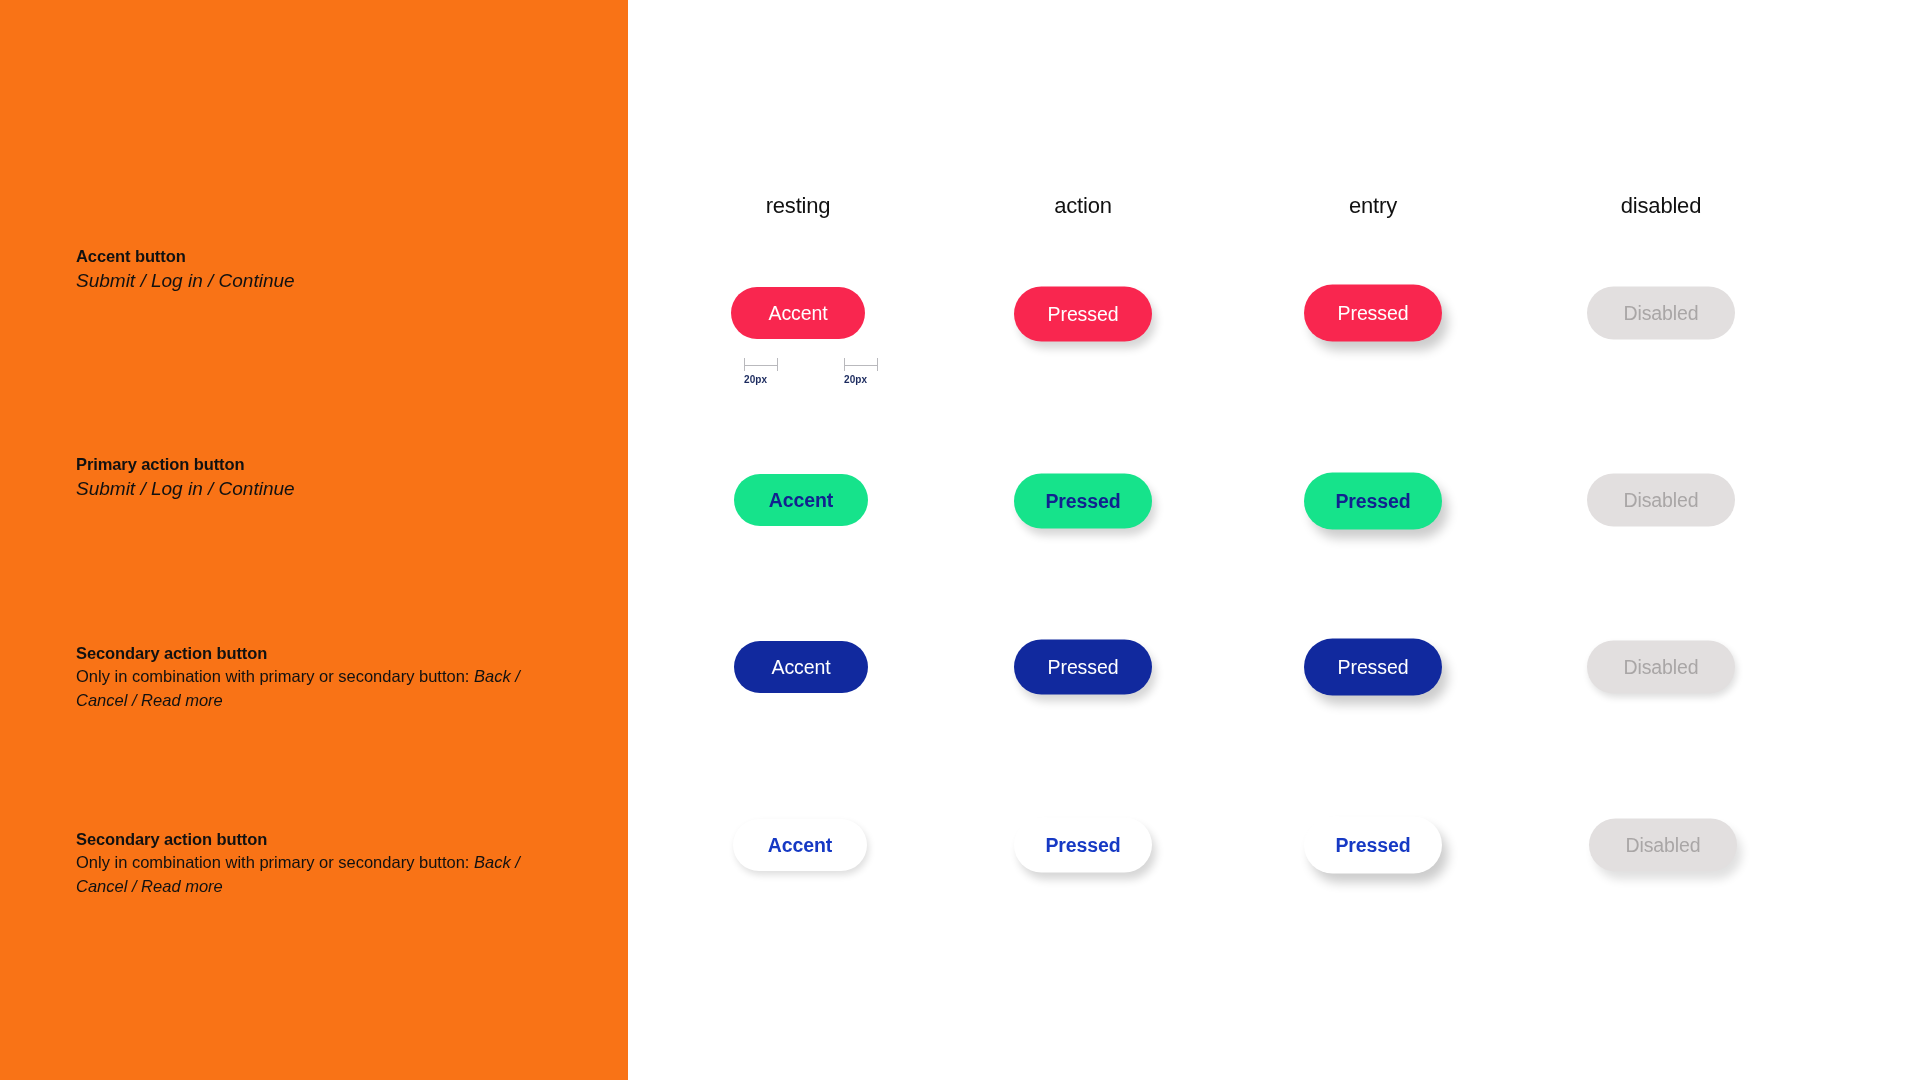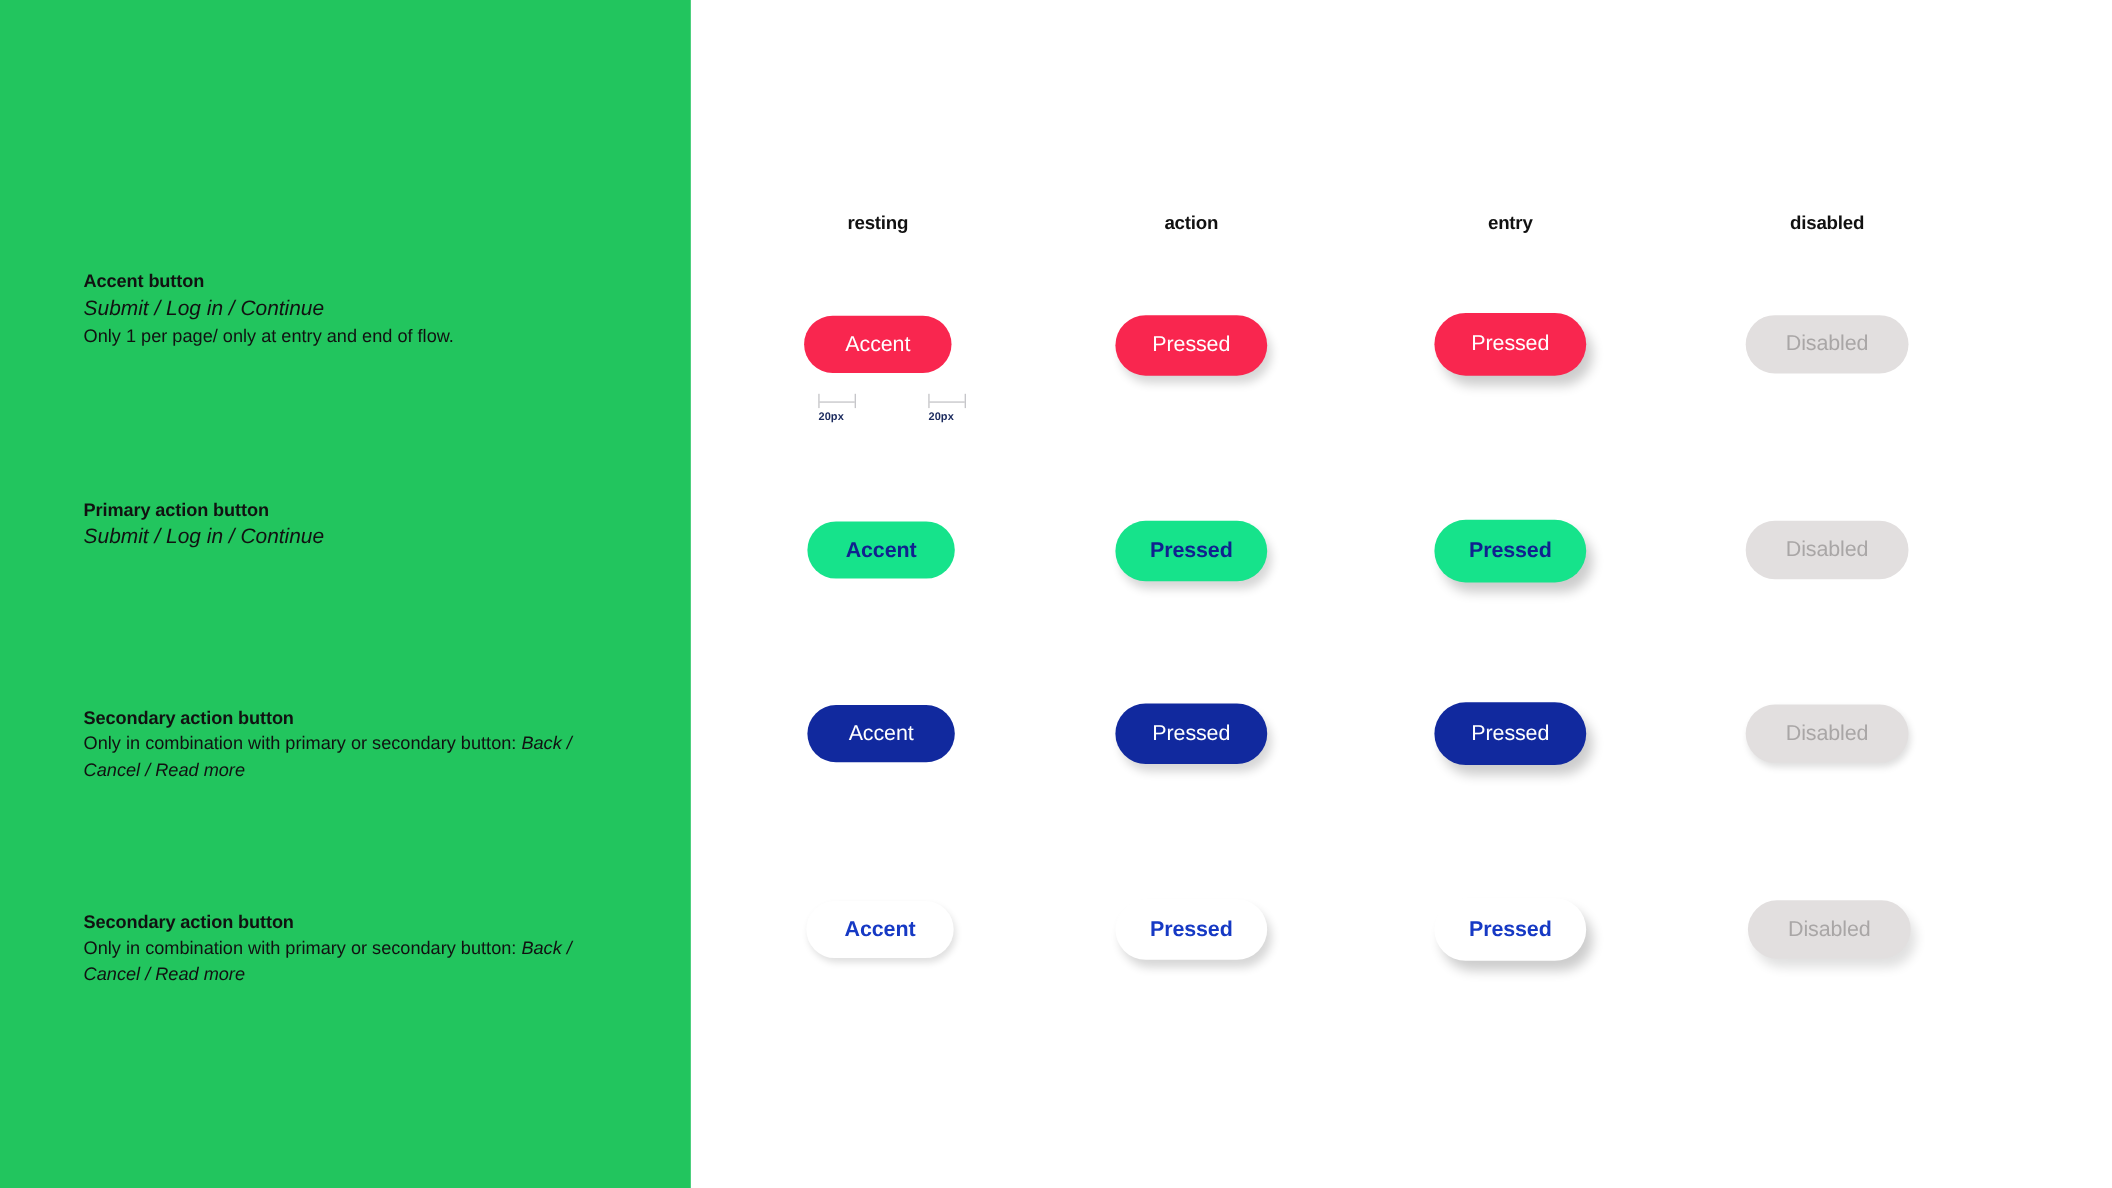--- a/index.html
+++ b/index.html
@@ -8,42 +8,42 @@
     font-family:"Liberation Sans", sans-serif;
     background:#ffffff;
     overflow:hidden;
     position:relative;
   }
 
   
   #sidebar {
     position:absolute; left:0; top:0;
     width:628px; height:1080px;
-    background:#22c55e;
+    background:#f97316;
   }
   .doc-block { position:absolute; left:76px; width:470px; }
   .doc-title {
     font-size:16.5px; font-weight:bold; color:#111111;
     line-height:1.42; letter-spacing:-0.1px;
   }
   .doc-italic {
     font-size:19px; font-style:italic; color:#111111;
     line-height:1.42;
   }
   .doc-text {
     font-size:16.5px; color:#111111; line-height:1.42;
   }
   .doc-text em { }
 
   
   #matrix { position:absolute; left:628px; top:0; width:1292px; height:1080px; }
 
   .col-head {
     position:absolute; top:193px;
-    font-size:17px; font-weight:bold; color:#111111;
+    font-size:22px; font-weight:normal; color:#111111;
     text-align:center; transform:translateX(-50%);
     letter-spacing:-0.2px;
   }
 
   .btn-cell {
     position:absolute;
     transform:translate(-50%,-50%);
     display:flex; align-items:center; justify-content:center;
   }
   .btn {
@@ -93,21 +93,20 @@
   }
 </style>
 </head>
 <body>
 
 <div id="sidebar">
 
   <div class="doc-block" style="top:245px;">
     <div class="doc-title">Accent button</div>
     <div class="doc-italic">Submit / Log in / Continue</div>
-    <div class="doc-text">Only 1 per page/ only at entry and end of flow.</div>
   </div>
 
   <div class="doc-block" style="top:453px;">
     <div class="doc-title">Primary action button</div>
     <div class="doc-italic">Submit / Log in / Continue</div>
   </div>
 
   <div class="doc-block" style="top:642px;">
     <div class="doc-title">Secondary action button</div>
     <div class="doc-text"><span>Only in combination with primary or secondary button: </span><em>Back /</em></div>

